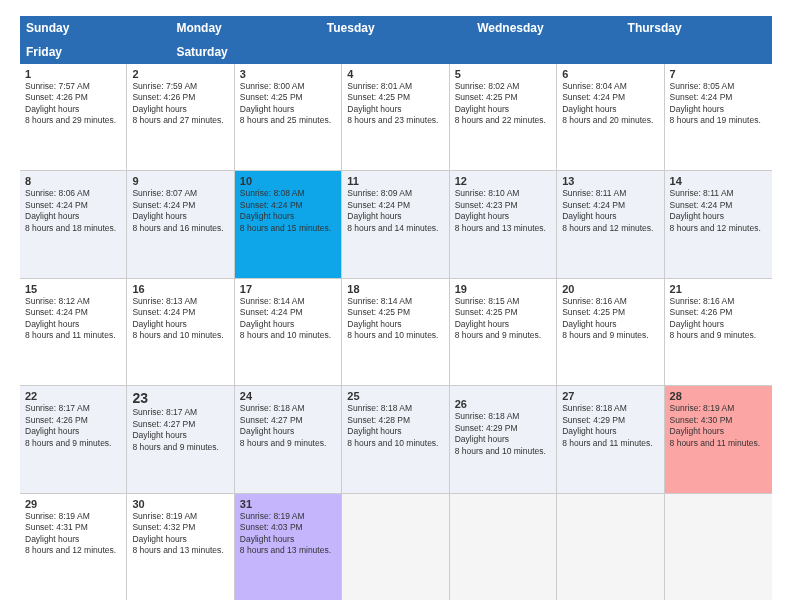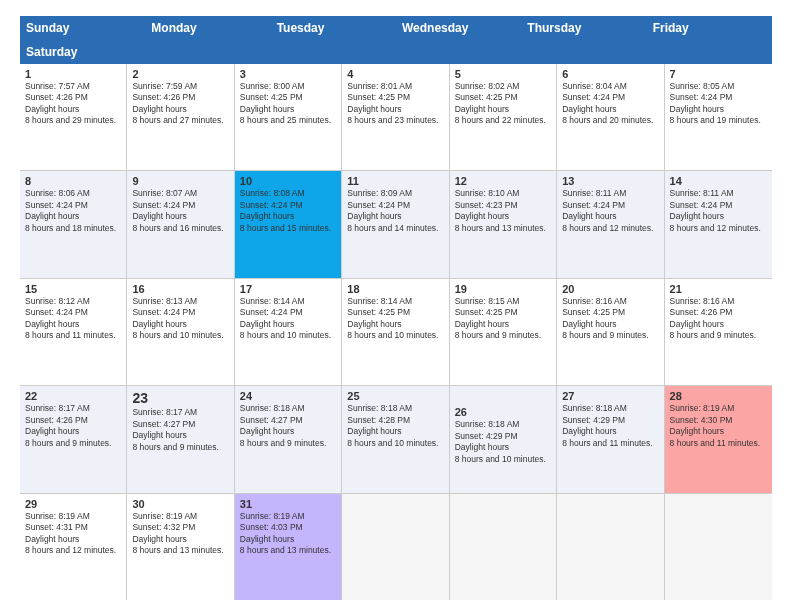--- a/index.html
+++ b/index.html
@@ -40,21 +40,21 @@
       font-size: 14px;
       color: #555;
     }
     .calendar {
       flex: 1;
       display: flex;
       flex-direction: column;
     }
     .cal-header {
       display: grid;
-      grid-template-columns: repeat(6, 1fr);
+      grid-template-columns: repeat(5, 1fr);
       background: #2a6db5;
     }
     .cal-header-cell {
       color: #fff;
       font-size: 12px;
       font-weight: bold;
       padding: 5px 6px;
       text-align: left;
     }
     .cal-body {
@@ -263,21 +263,21 @@
         <span style="display:block;line-height:1.35;">Daylight hours</span>
         <span style="display:block;line-height:1.35;">8 hours and 9 minutes.</span>
       </div>
           <div style="border-right: 1px solid rgb(204, 204, 204); padding: 4px 5px; font-size: 8.5px; color: rgb(51, 51, 51); overflow: hidden; background-color: rgb(238, 242, 248);">
         <span style="font-size:11px;font-weight:bold;display:block;margin-bottom:1px;">25</span>
         <span style="display:block;line-height:1.35;">Sunrise: 8:18 AM</span>
         <span style="display:block;line-height:1.35;">Sunset: 4:28 PM</span>
         <span style="display:block;line-height:1.35;">Daylight hours</span>
         <span style="display:block;line-height:1.35;">8 hours and 10 minutes.</span>
       </div>
-          <div style="border-right: 1px solid rgb(204, 204, 204); padding: 20px 5px; font-size: 8.5px; color: rgb(51, 51, 51); overflow: hidden; background-color: rgb(238, 242, 248);">
+          <div style="border-right: 1px solid rgb(204, 204, 204); padding: 12px 5px; font-size: 8.5px; color: rgb(51, 51, 51); overflow: hidden; background-color: rgb(238, 242, 248);">
         <span style="font-size:11px;font-weight:bold;display:block;margin-bottom:1px;">26</span>
         <span style="display:block;line-height:1.35;">Sunrise: 8:18 AM</span>
         <span style="display:block;line-height:1.35;">Sunset: 4:29 PM</span>
         <span style="display:block;line-height:1.35;">Daylight hours</span>
         <span style="display:block;line-height:1.35;">8 hours and 10 minutes.</span>
       </div>
           <div style="border-right: 1px solid rgb(204, 204, 204); padding: 4px 5px; font-size: 8.5px; color: rgb(51, 51, 51); overflow: hidden; background-color: rgb(238, 242, 248);">
         <span style="font-size:11px;font-weight:bold;display:block;margin-bottom:1px;">27</span>
         <span style="display:block;line-height:1.35;">Sunrise: 8:18 AM</span>
         <span style="display:block;line-height:1.35;">Sunset: 4:29 PM</span>

